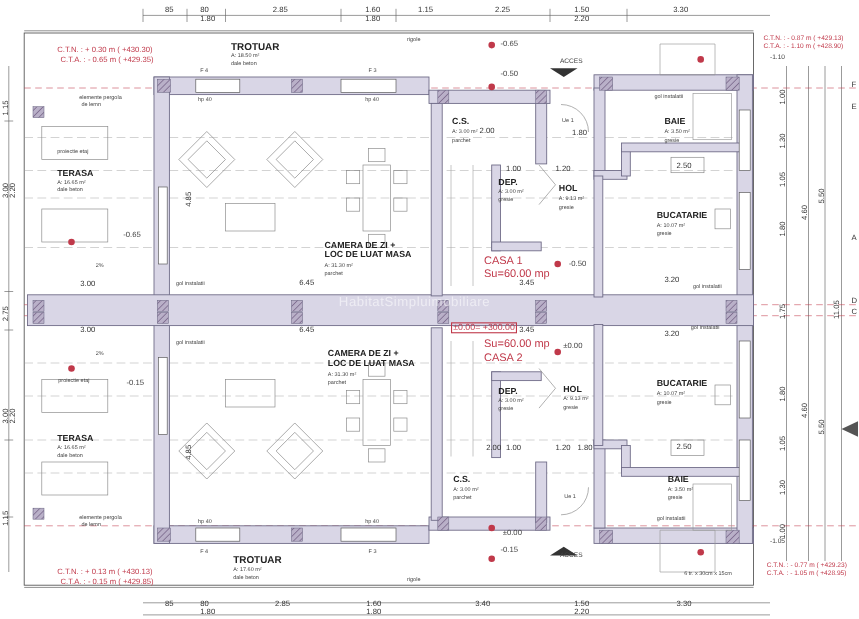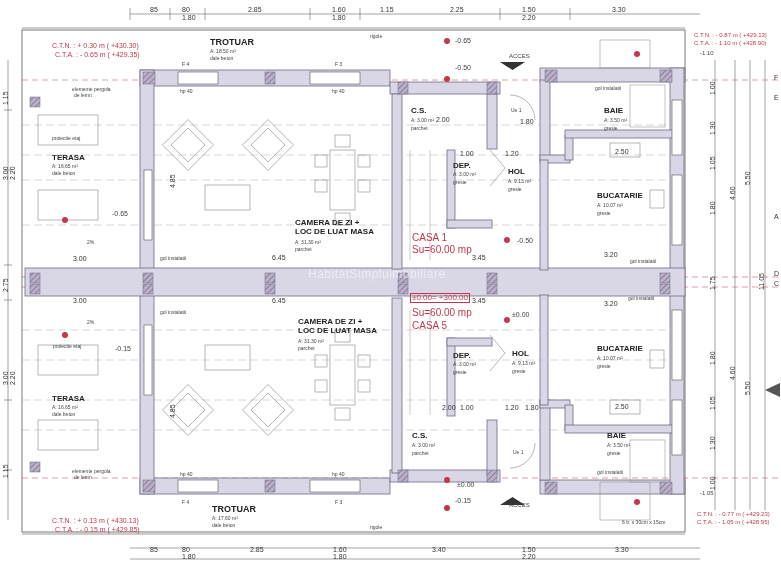--- a/index.html
+++ b/index.html
@@ -4,21 +4,21 @@
 <style>
   html,body{margin:0;padding:0;background:#fff;}
   body{width:781px;height:563px;overflow:hidden;position:relative;font-family:"Liberation Sans",sans-serif;color:#333;}
   #plan{position:absolute;left:0;top:0;width:781px;height:563px;}
   .lbl{position:absolute;white-space:nowrap;line-height:1;}
   .room{font-weight:bold;font-size:8px;color:#222;}
   .sub{font-size:5px;color:#444;}
   .dim{font-size:7px;color:#333;}
   .dimsm{font-size:5px;color:#444;}
   .red{color:#c0394a;}
-  .redlg{color:#c0394a;font-size:10px;}
+  .redlg{color:#c0394a;font-size:10px;padding-left:28px;}
   .vert{transform:rotate(-90deg);transform-origin:left top;}
   .boxed{border:1px solid #c0394a;padding:0 1px;}
   .wm{font-size:12px;color:rgba(255,255,255,.55);letter-spacing:.5px;}
   .acces{font-size:6px;color:#444;}
 </style>
 </head>
 <body>
 
 <svg id="plan" viewBox="0 0 781 563" xmlns="http://www.w3.org/2000/svg">
   <defs>
@@ -307,21 +307,21 @@
 <span class="lbl room" style="left:298px;top:327px">LOC DE LUAT MASA</span>
 <span class="lbl sub" style="left:298px;top:339px">A: 31.30 m²</span>
 <span class="lbl sub" style="left:298px;top:346px">parchet</span>
 <span class="lbl dim vert" style="left:169px;top:188px">4.85</span>
 <span class="lbl dim vert" style="left:169px;top:418px">4.85</span>
 
 <span class="lbl redlg" style="left:412px;top:233px">CASA 1</span>
 <span class="lbl redlg" style="left:412px;top:245px">Su=60.00 mp</span>
 <span class="lbl red boxed" style="left:410px;top:293px;font-size:8px">±0.00= +300.00</span>
 <span class="lbl redlg" style="left:412px;top:308px">Su=60.00 mp</span>
-<span class="lbl redlg" style="left:412px;top:321px">CASA 5</span>
+<span class="lbl redlg" style="left:412px;top:321px">CASA 2</span>
 <span class="lbl dim" style="left:472px;top:254px">3.45</span>
 <span class="lbl dim" style="left:472px;top:297px">3.45</span>
 <span class="lbl dimsm" style="left:517px;top:237px;font-size:7px">-0.50</span>
 <span class="lbl dimsm" style="left:512px;top:311px;font-size:7px">±0.00</span>
 
 <span class="lbl room" style="left:411px;top:107px">C.S.</span>
 <span class="lbl sub" style="left:411px;top:118px">A: 3.00 m²</span>
 <span class="lbl sub" style="left:411px;top:126px">parchet</span>
 <span class="lbl room" style="left:412px;top:432px">C.S.</span>
 <span class="lbl sub" style="left:412px;top:443px">A: 3.00 m²</span>

